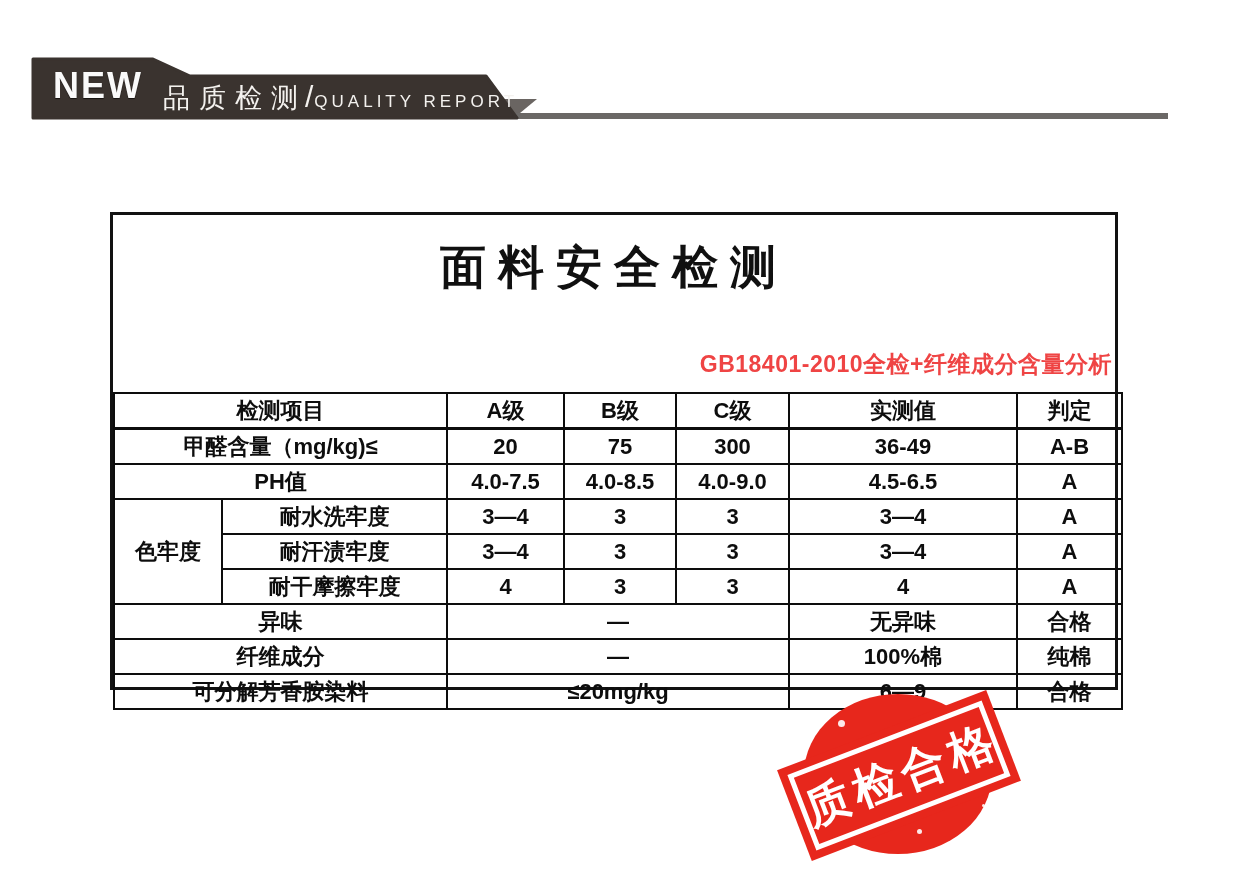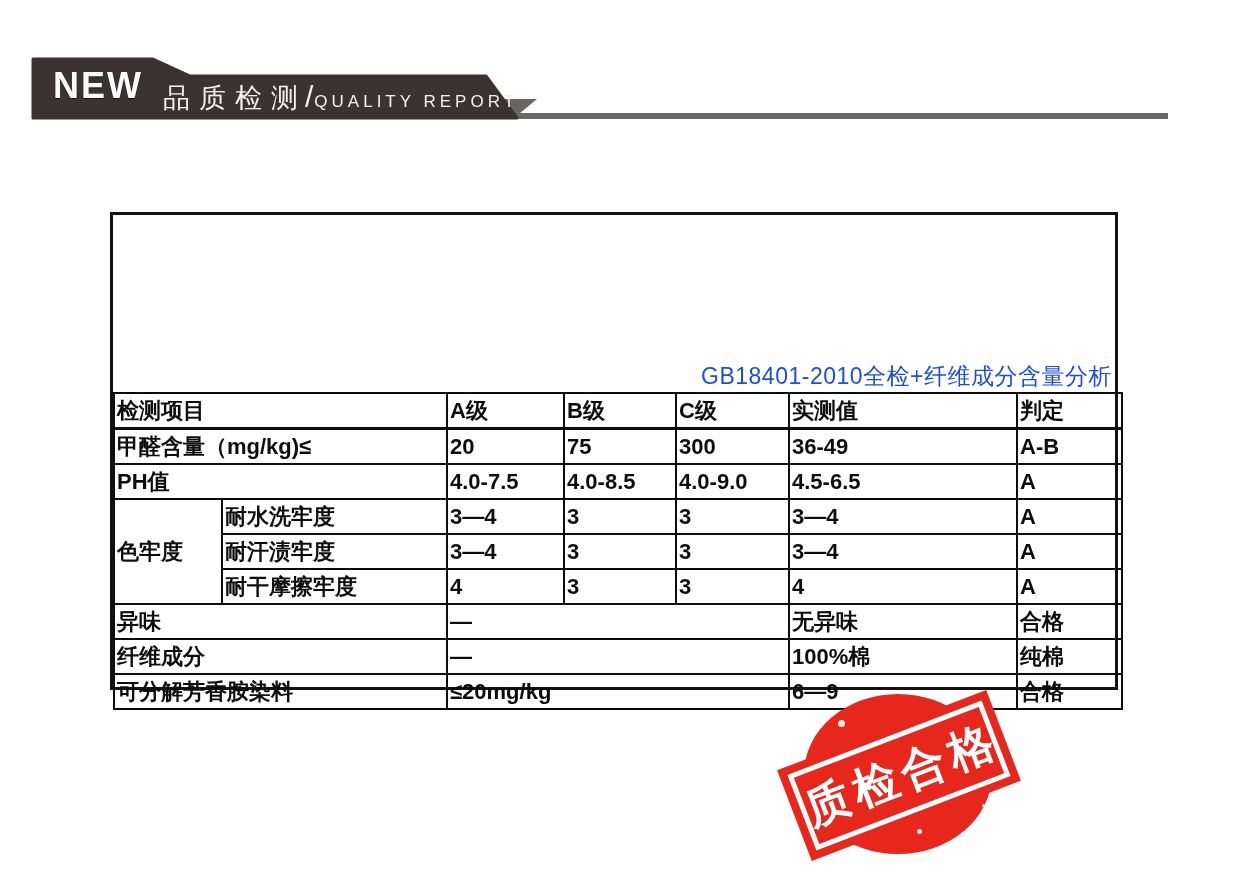--- a/index.html
+++ b/index.html
@@ -34,27 +34,27 @@
   .report-head { position:relative; height:177px; box-sizing:border-box; }
   .r-title {
     padding-top:22px; text-align:center;
     font-size:46px; font-weight:700; letter-spacing:12px; color:#101010;
   }
   .r-sub {
     text-align:center; margin-top:8px;
     font-size:35px; font-weight:600; letter-spacing:1px; color:#151515;
   }
   .r-note {
-    position:absolute; right:3px; bottom:0;
-    font-size:23px; font-weight:400; color:#1d4ed8; letter-spacing:0.5px;
+    position:absolute; right:3px; bottom:12px;
+    font-size:23px; font-weight:700; color:#ef4444; letter-spacing:0.5px;
   }
 
   table.grid {
     width:100%; border-collapse:collapse; table-layout:fixed;
-    font-size:22px; font-weight:600; color:#0d0d0d;
+    text-align:center; font-size:22px; font-weight:600; color:#0d0d0d;
   }
   .grid td {
     border:2px solid #0d0d0d; height:33px; padding:0 2px;
     overflow:hidden; white-space:nowrap; line-height:1.05;
   }
   .grid tr.hdr td { border-bottom:3px solid #0d0d0d; }
 
   
   .stamp { position:absolute; left:756px; top:662px; width:270px; height:195px; z-index:6; }
   .stamp-circle {
@@ -95,20 +95,21 @@
     <span class="banner-new">NEW</span>
     <div class="banner-titles">
       <span class="cn">品质检测</span>
       <span class="sep">/</span>
       <span class="en">QUALITY REPORT</span>
     </div>
   </div>
 
   <div class="report">
     <div class="report-head">
+      <div class="r-title">面料安全检测</div>
       <div class="r-note">GB18401-2010全检+纤维成分含量分析</div>
     </div>
 
     <table class="grid">
       <colgroup>
         <col style="width:108px">
           <col style="width:225px">
           <col style="width:117px">
         <col style="width:112px">
           <col style="width:113px">

